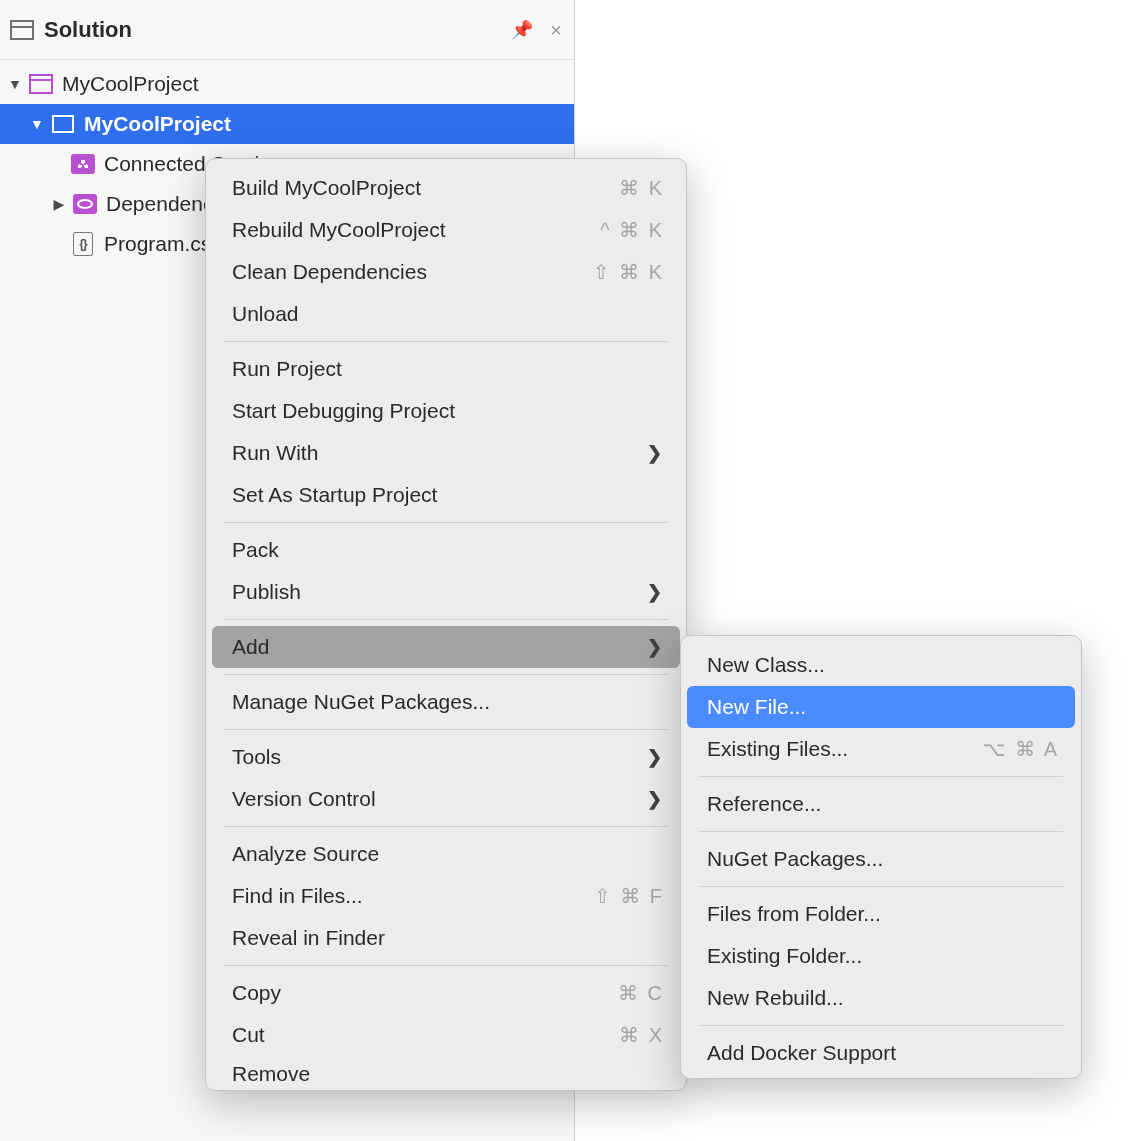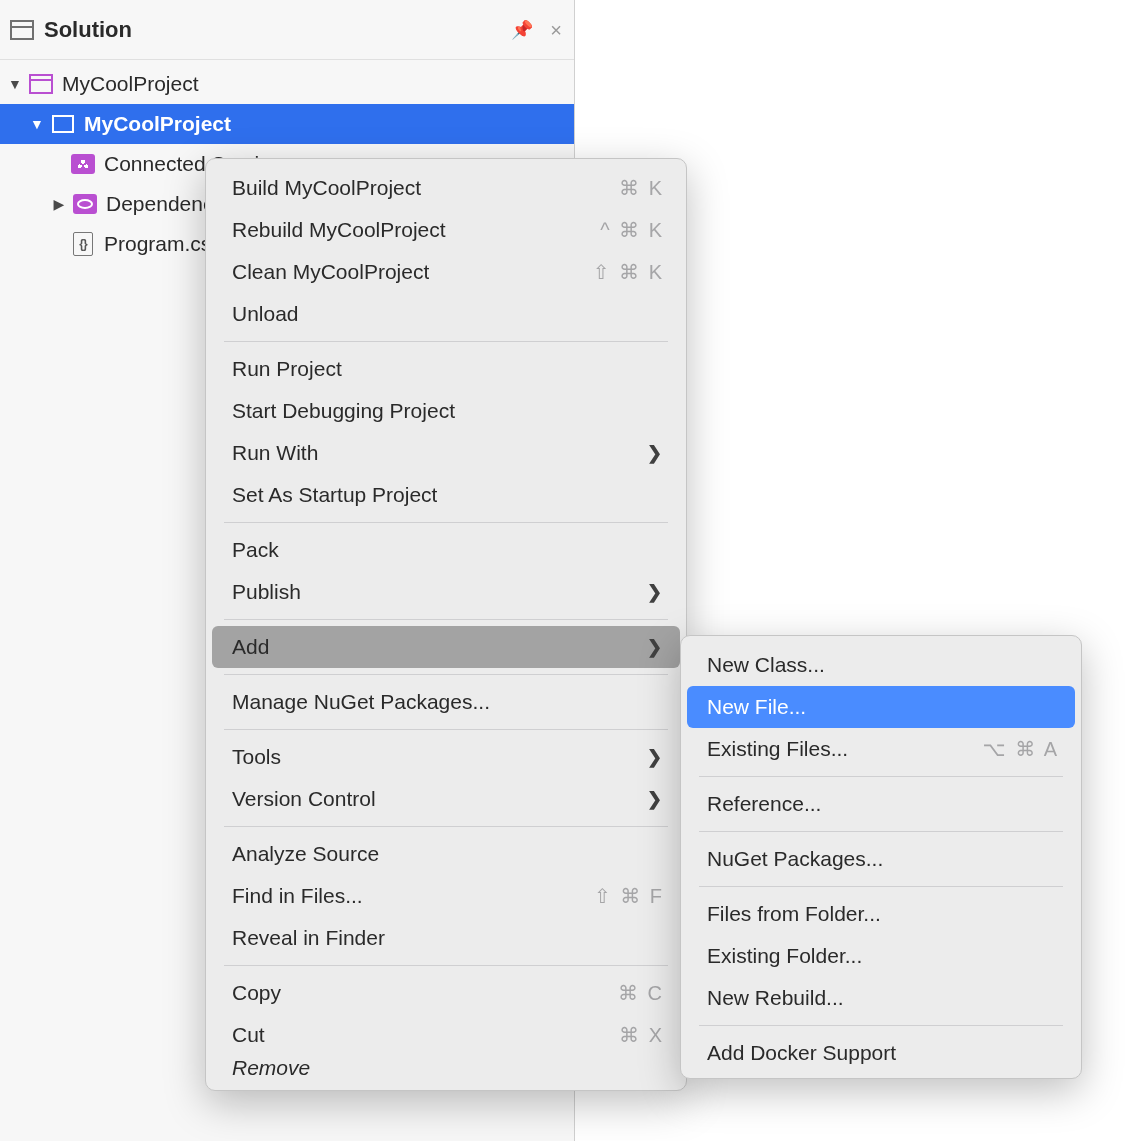--- a/index.html
+++ b/index.html
@@ -206,21 +206,21 @@
 <div class="context-menu menu1">
   <div class="menu-item">
     <span class="label">Build MyCoolProject</span>
     <span class="shortcut">⌘ K</span>
   </div>
   <div class="menu-item">
     <span class="label">Rebuild MyCoolProject</span>
     <span class="shortcut">^ ⌘ K</span>
   </div>
   <div class="menu-item">
-    <span class="label">Clean MyCoolProject</span>
+    <span class="label">Clean Dependencies</span>
     <span class="shortcut">⇧ ⌘ K</span>
   </div>
   <div class="menu-item">
     <span class="label">Unload</span>
   </div>
   <div class="menu-sep"></div>
   <div class="menu-item">
     <span class="label">Run Project</span>
   </div>
   <div class="menu-item">
@@ -272,21 +272,21 @@
   </div>
   <div class="menu-sep"></div>
   <div class="menu-item">
     <span class="label">Copy</span>
     <span class="shortcut">⌘ C</span>
   </div>
   <div class="menu-item">
     <span class="label">Cut</span>
     <span class="shortcut">⌘ X</span>
   </div>
-  <div class="menu-item" style="height:30px; align-items:flex-start;font-style:italic;">
+  <div class="menu-item" style="height:30px; align-items:flex-end;">
     <span class="label">Remove</span>
   </div>
 </div>
 
 <div class="context-menu menu2">
   <div class="menu-item">
     <span class="label">New Class...</span>
   </div>
   <div class="menu-item hl-blue">
     <span class="label">New File...</span>

